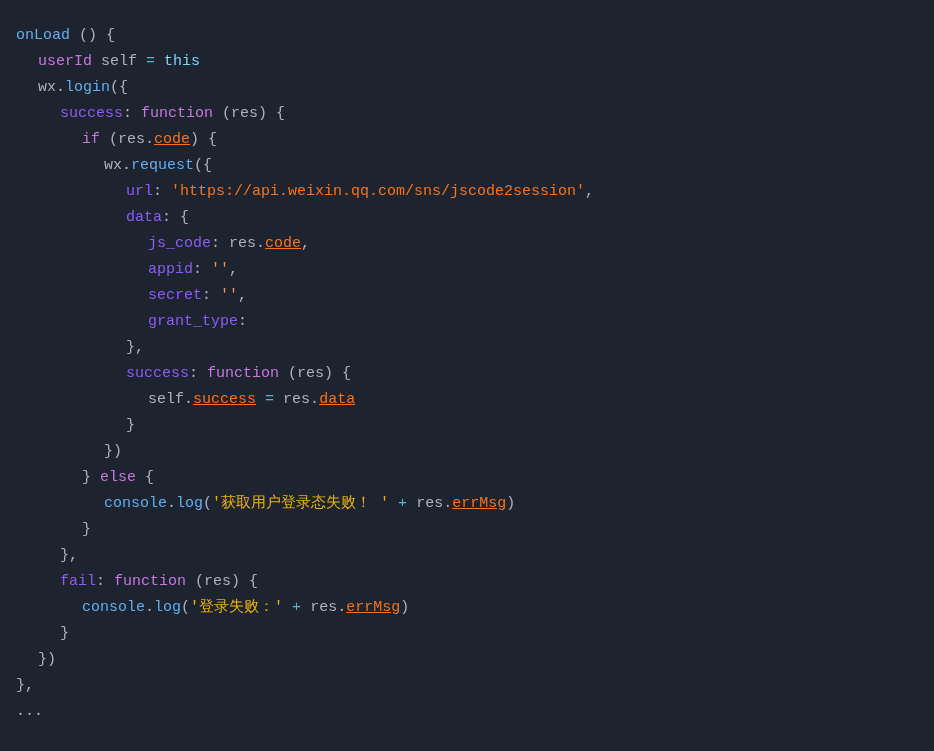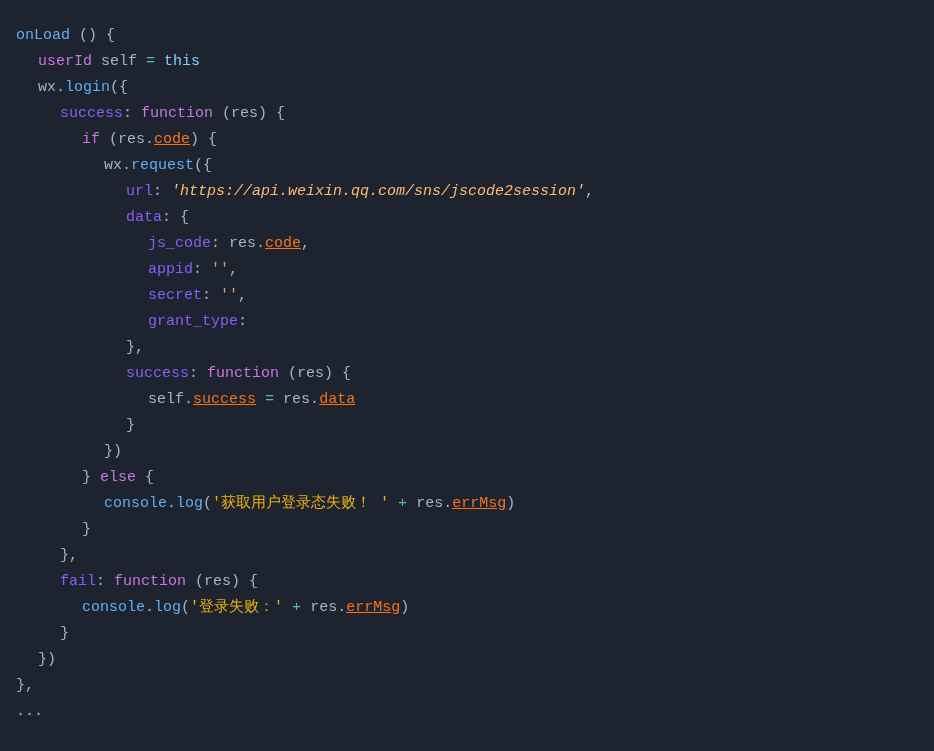--- a/index.html
+++ b/index.html
@@ -28,21 +28,21 @@
       display: flex;
       align-items: baseline;
       padding: 0 16px;
       white-space: pre;
       min-height: 26px;
     }
 
     
     .kw-purple    { color: #c678dd; }  
     .str-orange   { color: #e5986a; }  
-    .str-url      { color: #fdba74; font-style: italic; }  
+    .str-url      { color: #f97316; }  
     .op           { color: #56b6c2; }  
     .plain        { color: #abb2bf; }  
     .key-cyan     { color: #8b5cf6; }
     .this-kw      { color: #7dd3fc; }
     .str-cn       { color: #eab308; }
     .method-blue  { color: #61afef; }
     .prop         { color: #f97316; text-decoration: underline; }
   </style>
 </head>
 <body>

